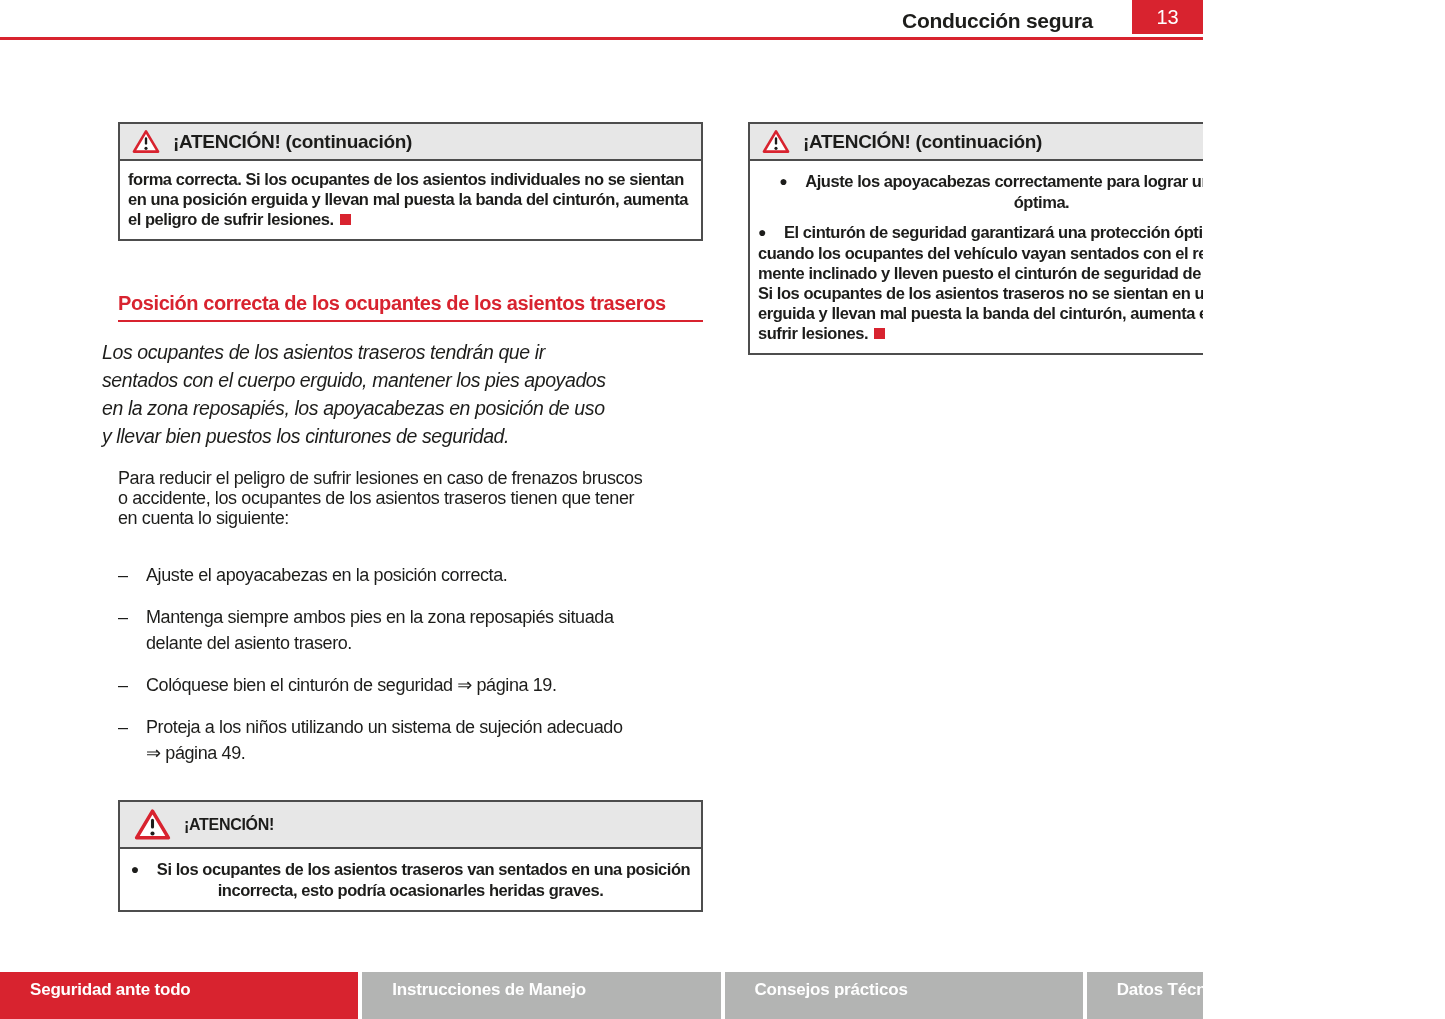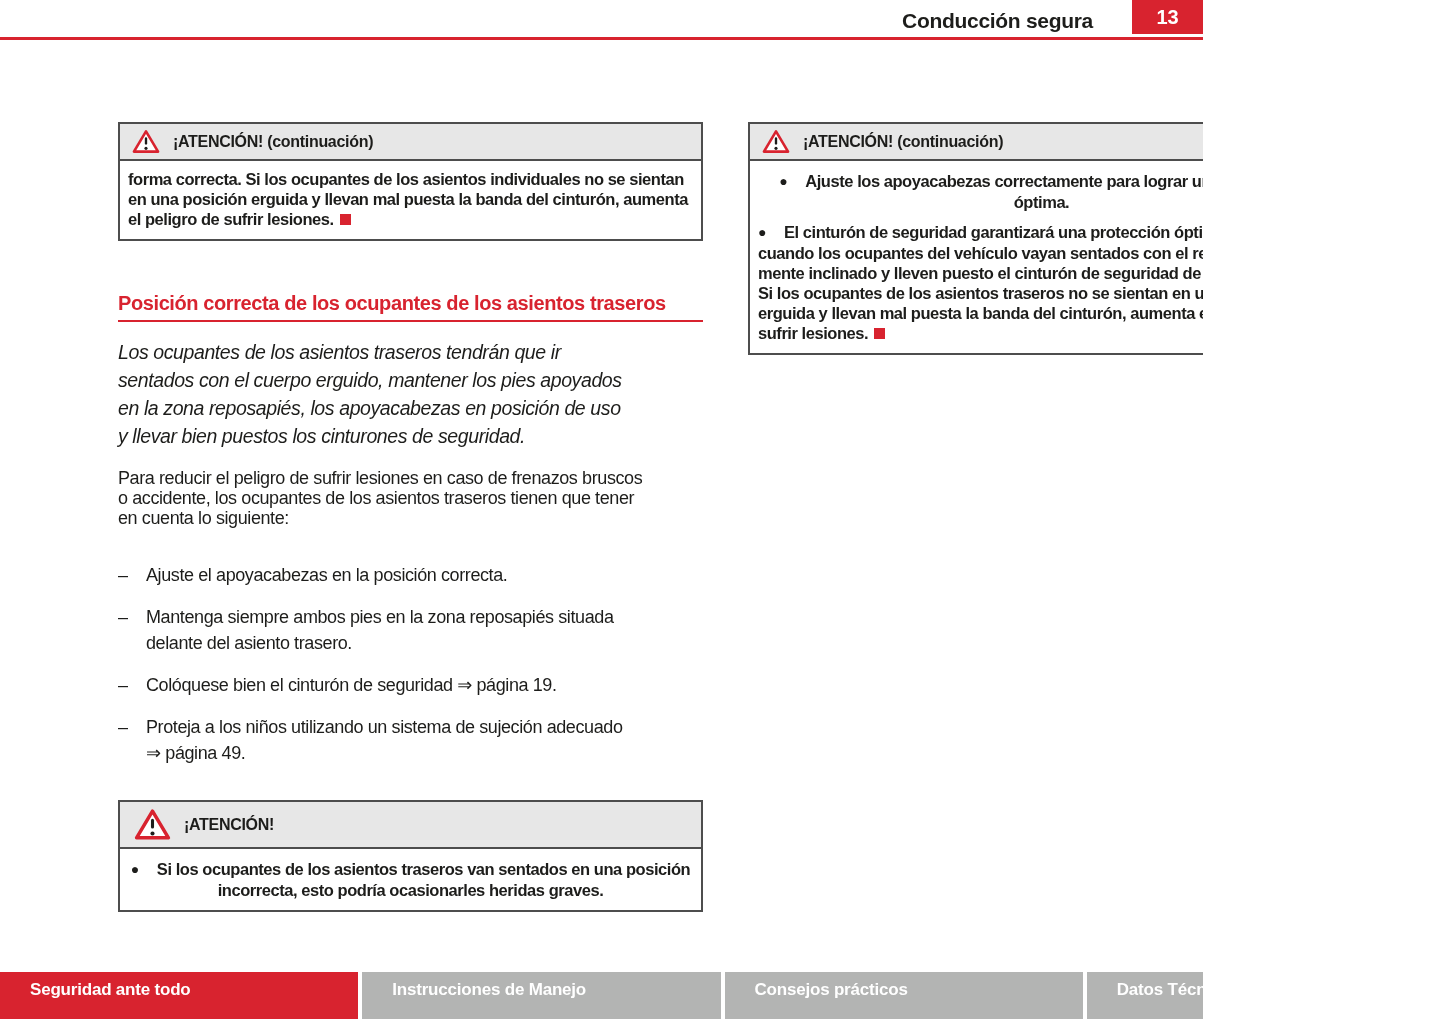--- a/index.html
+++ b/index.html
@@ -16,21 +16,21 @@
   
   .page-title {
     position:absolute; top:9px; right:110px;
     font-size:21px; font-weight:bold; letter-spacing:-0.3px;
     color:#1d1d1b;
   }
   .page-number-badge {
     position:absolute; top:0; right:0;
     width:71px; height:34px;
     background:#d8232f;
-    color:#ffffff; font-size:20px; font-weight:bold;
+    color:#ffffff; font-size:20px; font-weight:normal;
     display:flex; align-items:center; justify-content:center;
   }
   .header-rule {
     position:absolute; top:37px; left:0;
     width:1445px; height:3px;
     background:#d8232f;
   }
 
   
   .warnbox {
@@ -39,21 +39,21 @@
     background:#ffffff;
   }
   .warnbox-header {
     display:flex; align-items:center;
     gap:13px;
     background:#e7e7e7;
     border-bottom:2px solid #4d4d4d;
     padding:5px 12px;
   }
   .warnbox-header .title {
-    font-size:16px; font-weight:bold; letter-spacing:-0.3px;
+    font-size:19px; font-weight:bold; letter-spacing:-0.3px;
   }
   .warnbox-header.big { padding:6px 14px; }
   .warnbox-header.big .title { font-size:16px; }
   .tri { width:28px; height:25px; flex:0 0 auto; }
   .tri.big { width:37px; height:33px; }
   .warnbox-body {
     padding:8px 8px 10px 8px;
     font-size:16.5px; font-weight:bold;
     letter-spacing:-0.45px;
     line-height:20px;
@@ -76,21 +76,21 @@
 
   
   .section-heading {
     position:absolute; left:118px; top:292px; width:585px;
     color:#d8232f;
     font-size:20px; font-weight:bold; letter-spacing:-0.4px;
     padding-bottom:5px;
     border-bottom:2.5px solid #d8232f;
   }
   .lead-paragraph {
-    position:absolute; left:118px; top:338px; width:610px;
+    position:absolute; left:102px; top:338px; width:610px;
     font-style:italic;
     font-size:19.5px; letter-spacing:-0.4px;
     line-height:28px;
   }
   .body-paragraph {
     position:absolute; left:118px; top:468px; width:610px;
     font-size:18px; letter-spacing:-0.4px;
     line-height:20px;
   }
   .dash-list {

